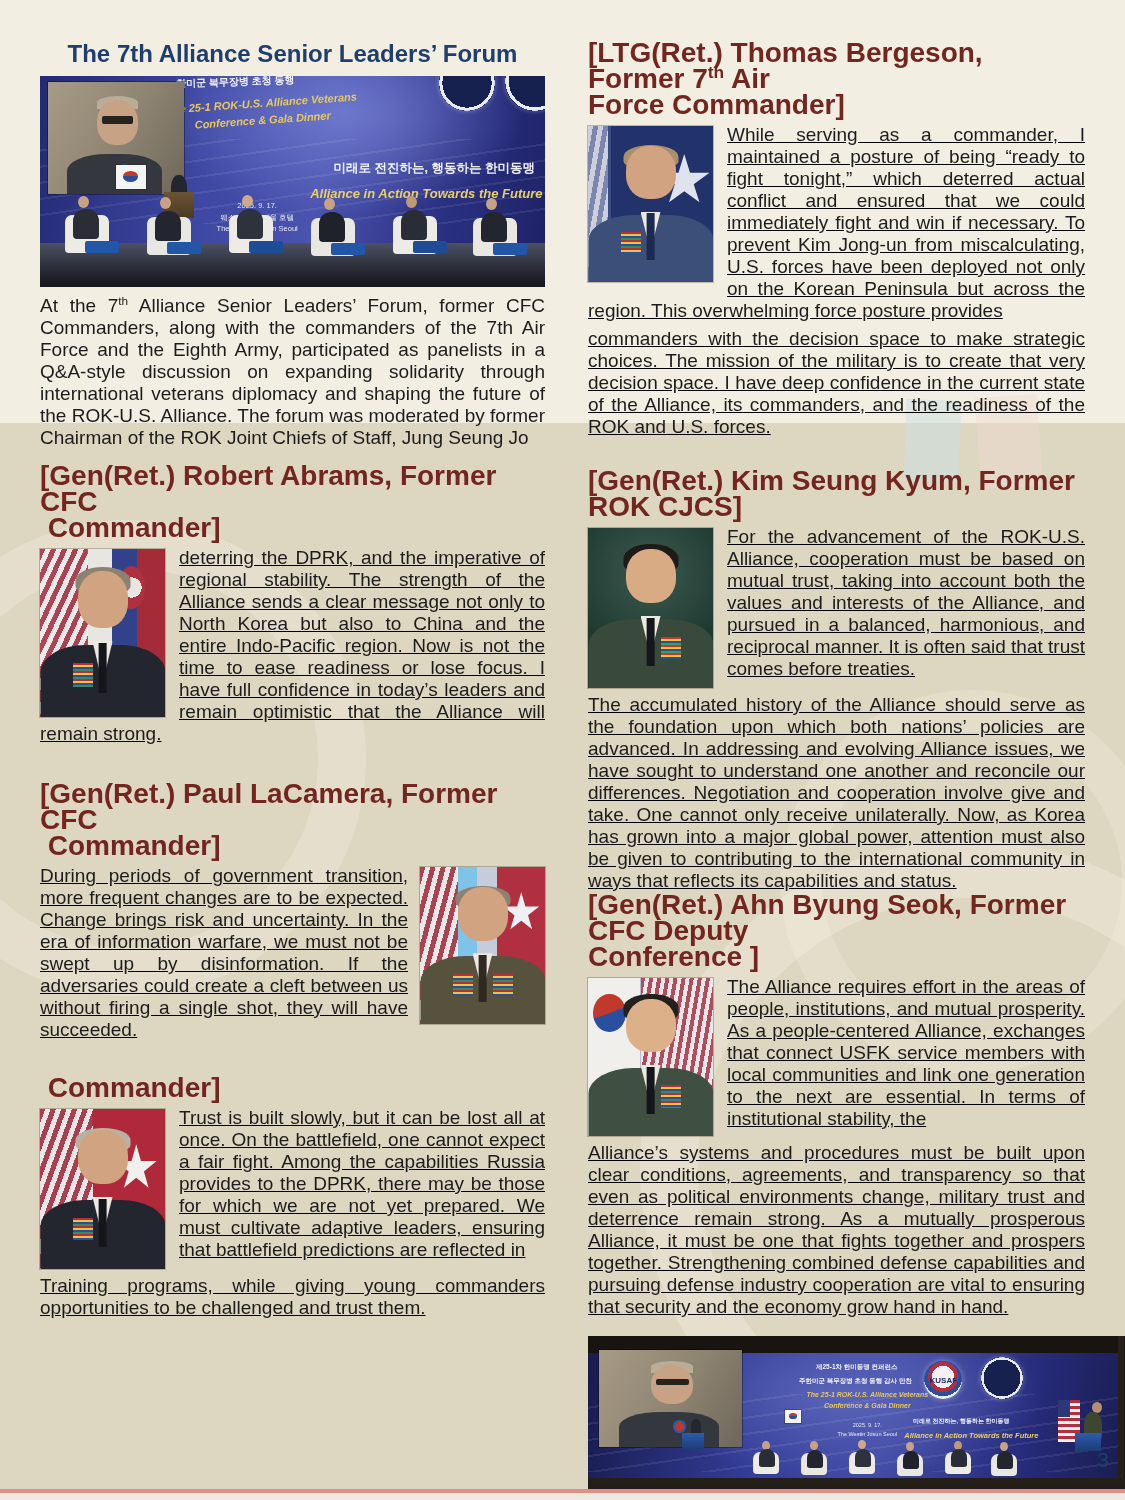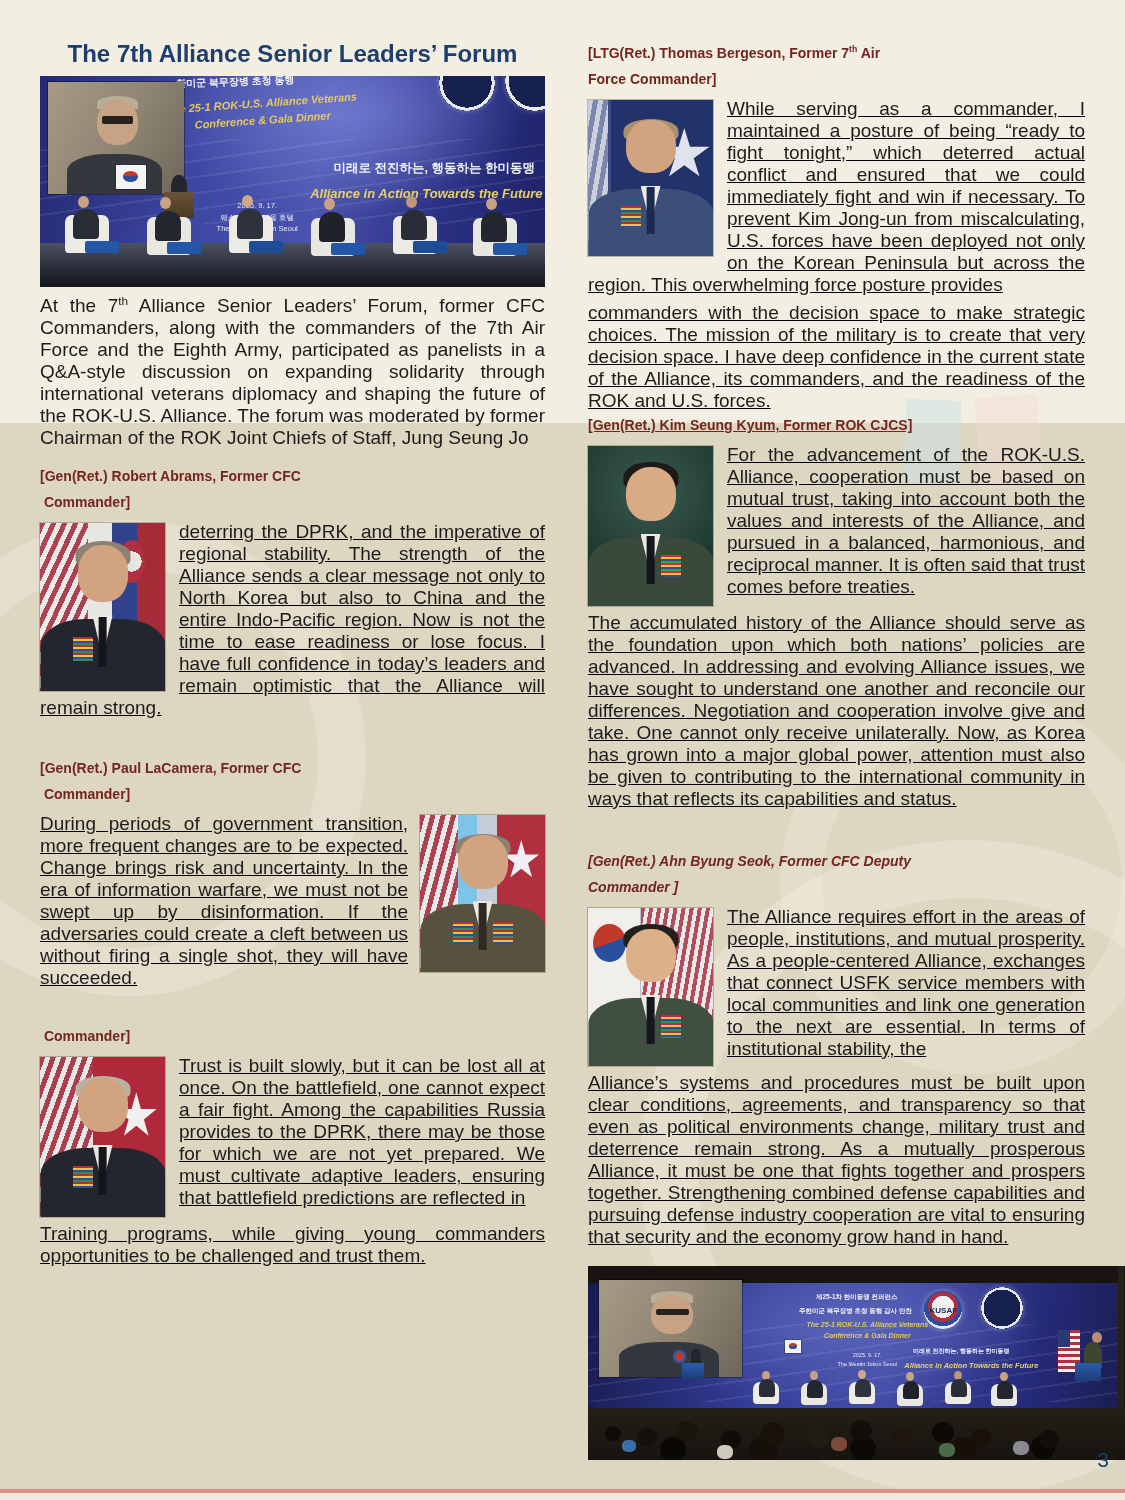--- a/index.html
+++ b/index.html
@@ -12,32 +12,32 @@
   .wm-ring2{left:780px;top:690px;width:300px;height:300px;border:42px solid rgba(244,239,226,.28);border-radius:50%;}
   .wm-ring3{left:-110px;top:520px;width:380px;height:380px;border:48px solid rgba(247,243,231,.30);border-radius:50%;}
   .wm-rect1{left:905px;top:400px;width:55px;height:82px;background:rgba(203,224,228,.5);transform:rotate(2deg);}
   .wm-rect2{left:978px;top:396px;width:62px;height:92px;background:rgba(242,220,213,.45);transform:rotate(-4deg);}
   
   .columns{position:relative;z-index:1;display:flex;padding:40px 40px 0 40px;gap:43px;}
   .col-left{width:505px;flex:0 0 505px;}
   .col-right{width:497px;flex:0 0 497px;}
   .page-title{margin:0 0 8px 0;text-align:center;color:#1e3e6e;font-size:24px;line-height:28px;font-weight:bold;}
   .body{margin:0;font-size:19px;line-height:22px;color:#1c1c1c;text-align:justify;}
-  .shead{margin:0;color:#73251f;font-size:14px;line-height:26px;font-weight:bold;}
+  .shead{margin:0;color:#73251f;font-size:28px;line-height:26px;font-weight:bold;}
   .shead .hline{display:block;white-space:pre-wrap;}
   sup.s{vertical-align:super;font-size:62%;line-height:0;}
   .qbody{margin-top:6px;text-decoration:underline;}
   .qbody p+p{clear:both;margin-top:4px;}
   .fl{float:left;margin:2px 14px 6px 0;}
   .fr{float:right;margin:2px 0 6px 12px;}
   .mt-abrams{margin-top:14px;}
   .mt-lacamera{margin-top:36px;}
   .mt-bills{margin-top:34px;}
-  .mt-kim{text-decoration:underline;}
-  .mt-ahn{margin-top:38px;font-style:italic;}
+  .mt-kim{margin-top:30px;}
+  .mt-ahn{}
   .qblock::after{content:"";display:block;clear:both;}
   
   .photo{position:relative;overflow:hidden;}
   .photo-top{width:505px;height:211px;margin-bottom:8px;background:
      radial-gradient(ellipse at 60% 18%,#6d77cc 0%,rgba(109,119,204,0) 42%),
      linear-gradient(100deg,#232a73 0%,#3d47a2 32%,#4a53ae 55%,#2b3183 78%,#1d2266 100%);}
   .photo-bottom{width:570px;height:194px;margin-top:18px;background:
      radial-gradient(ellipse at 45% 30%,#5a64b8 0%,rgba(90,100,184,0) 45%),
      linear-gradient(100deg,#171b4e 0%,#333c96 30%,#414aa6 52%,#272c7c 75%,#14173f 100%);}
   .swirl{position:absolute;left:0;right:0;top:30%;height:40%;
@@ -299,21 +299,21 @@
             <div class="ribbons rib-r"></div>
           </figure>
           <p class="body">For the advancement of the ROK-U.S. Alliance, cooperation must be based on mutual trust, taking into account both the values and interests of the Alliance, and pursued in a balanced, harmonious, and reciprocal manner. It is often said that trust comes before treaties.</p>
           <p class="body">The accumulated history of the Alliance should serve as the foundation upon which both nations’ policies are advanced. In addressing and evolving Alliance issues, we have sought to understand one another and reconcile our differences. Negotiation and cooperation involve give and take. One cannot only receive unilaterally. Now, as Korea has grown into a major global power, attention must also be given to contributing to the international community in ways that reflects its capabilities and status.</p>
         </div>
       </section>
 
       <section class="qblock">
         <h2 class="shead mt-ahn">
           <span class="hline">[Gen(Ret.) Ahn Byung Seok, Former CFC Deputy</span>
-          <span class="hline">Commander ]</span>
+          <span class="hline">Conference ]</span>
         </h2>
         <div class="qbody">
           <figure class="portrait p-ahn sz-ahn fl">
             <div class="bg"></div>
             <div class="hair"></div>
             <div class="head"></div>
             <div class="bodyu"></div>
             <div class="shirt"></div>
             <div class="tie"></div>
             <div class="ribbons rib-r"></div>

